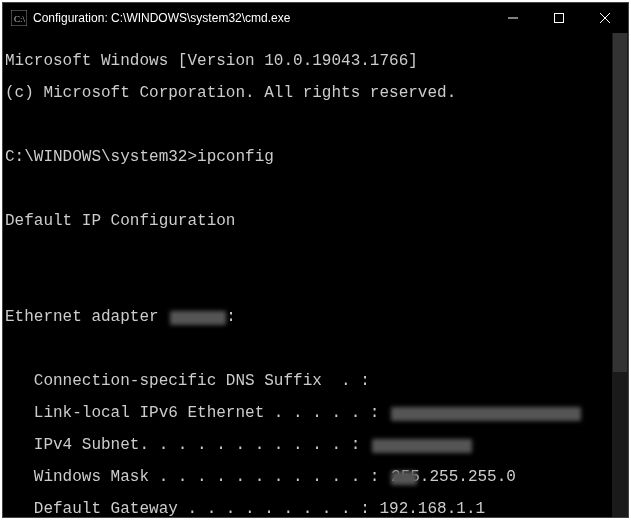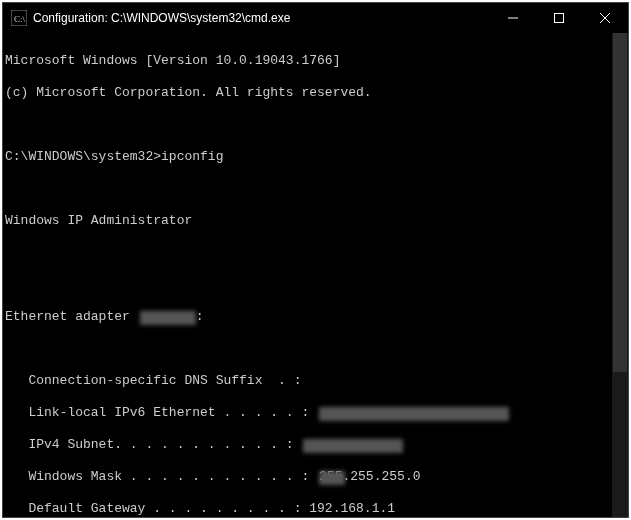--- a/index.html
+++ b/index.html
@@ -52,21 +52,21 @@
       align-items: center;
       justify-content: center;
       color: #fff;
       cursor: pointer;
     }
     .terminal {
       flex: 1;
       background: #000;
       color: #ccc;
       padding: 4px 2px 16px 2px;
-      font-size: 13px;
+      font-size: 16px;
       line-height: 16px;
       white-space: pre;
       overflow: hidden;
       position: relative;
     }
     .line { display: block; min-height: 16px; }
     .with-redact { display: flex; align-items: flex-end; }
     .redact {
       display: inline-block;
       height: 14px;
@@ -124,21 +124,21 @@
       </div>
     </div>
   </div>
 
   <div class="terminal">
 <span class="line">Microsoft Windows [Version 10.0.19043.1766]</span>
 <span class="line">(c) Microsoft Corporation. All rights reserved.</span>
 <span class="line"></span>
 <span class="line"><span>C:\WINDOWS\system32&gt;</span><span>ipconfig</span></span>
 <span class="line"></span>
-<span class="line">Windows IP Administrator</span>
+<span class="line">Default IP Configuration</span>
 <span class="line"></span>
 <span class="line"></span>
 <span class="line with-redact"><span>Ethernet adapter </span><span class="redact" style="width:56px"></span><span>:</span></span>
 <span class="line"></span>
 <span class="line">   Connection-specific DNS Suffix  . :</span>
 <span class="line with-redact"><span>   Link-local IPv6 Ethernet . . . . . : </span><span class="redact" style="width:190px"></span></span>
 <span class="line with-redact"><span>   IPv4 Subnet. . . . . . . . . . . : </span><span class="redact" style="width:100px"></span></span>
 <span class="line with-redact"><span>   Windows Mask . . . . . . . . . . . : </span><span class="redact" style="width:26px"></span><span style="margin-left:-26px">255.255.255.0</span></span>
 <span class="line">   Default Gateway . . . . . . . . . : 192.168.1.1</span>
 

